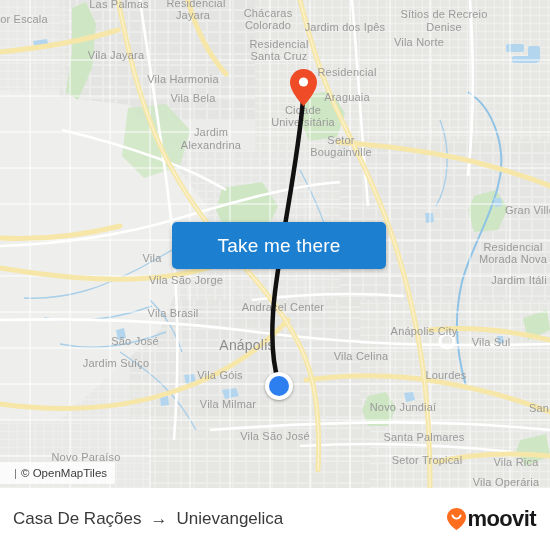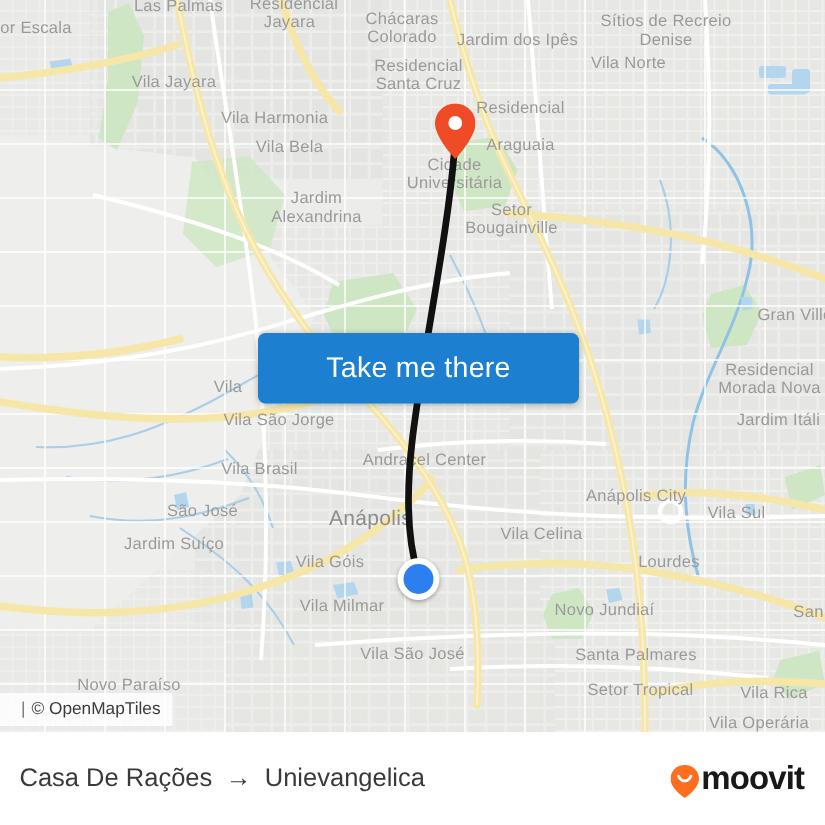--- a/index.html
+++ b/index.html
@@ -125,21 +125,21 @@
     color: #3a3a3a;
     white-space: nowrap;
   }
   .trip .arrow {
     margin: 0 9px;
     font-size: 17px;
     color: #3a3a3a;
   }
   .brand {
     display: flex;
-    align-items: flex-end;
+    align-items: center;
   }
   .brand-word {
     font-size: 22px;
     font-weight: bold;
     color: #18181a;
     letter-spacing: -.6px;
     margin-left: 1px;
   }
 </style>
 </head>

